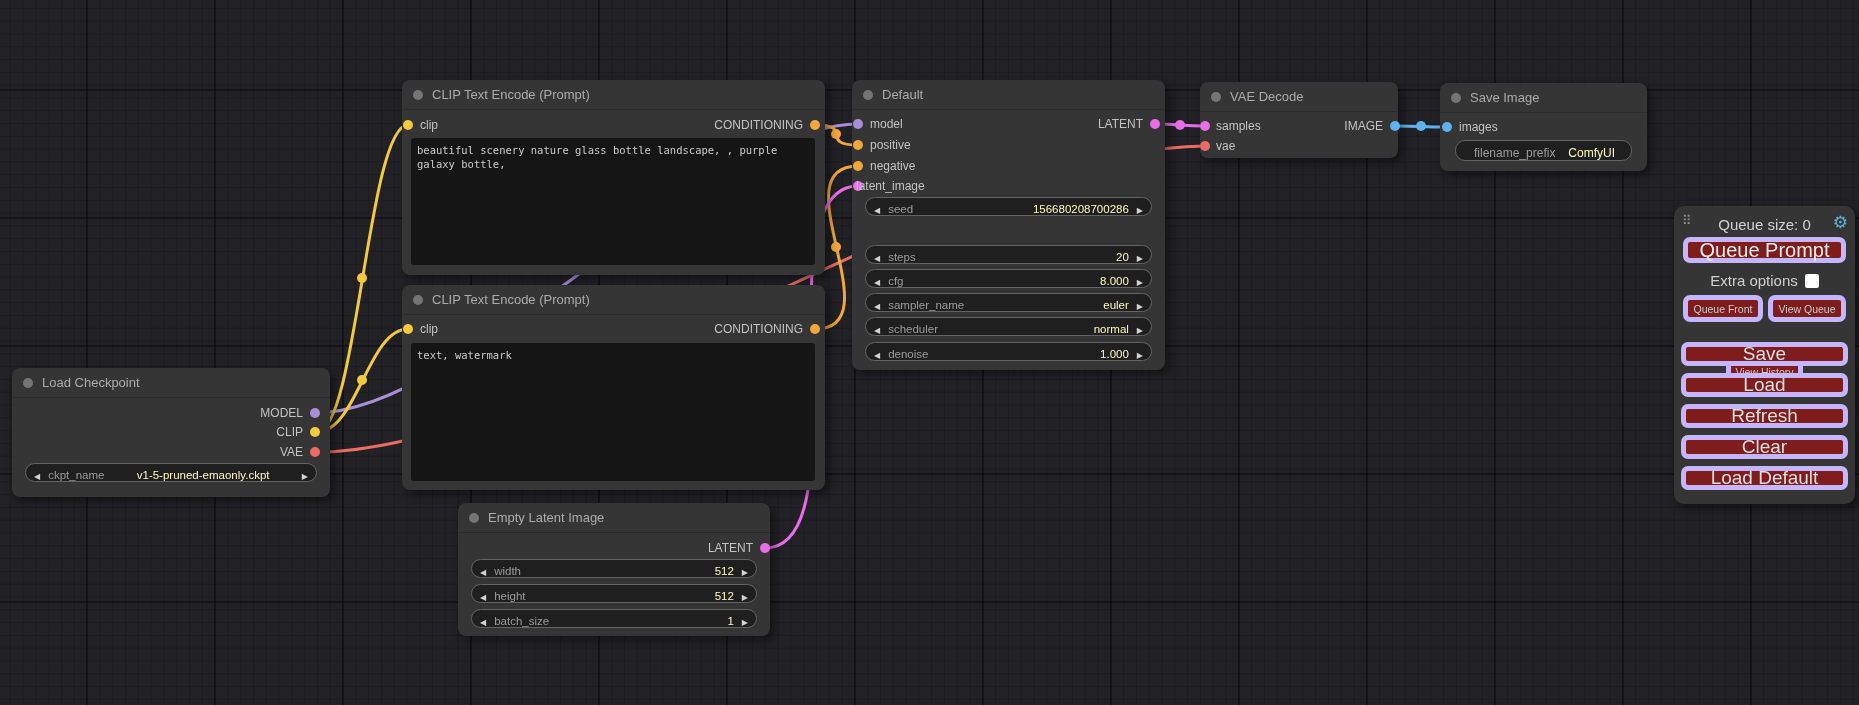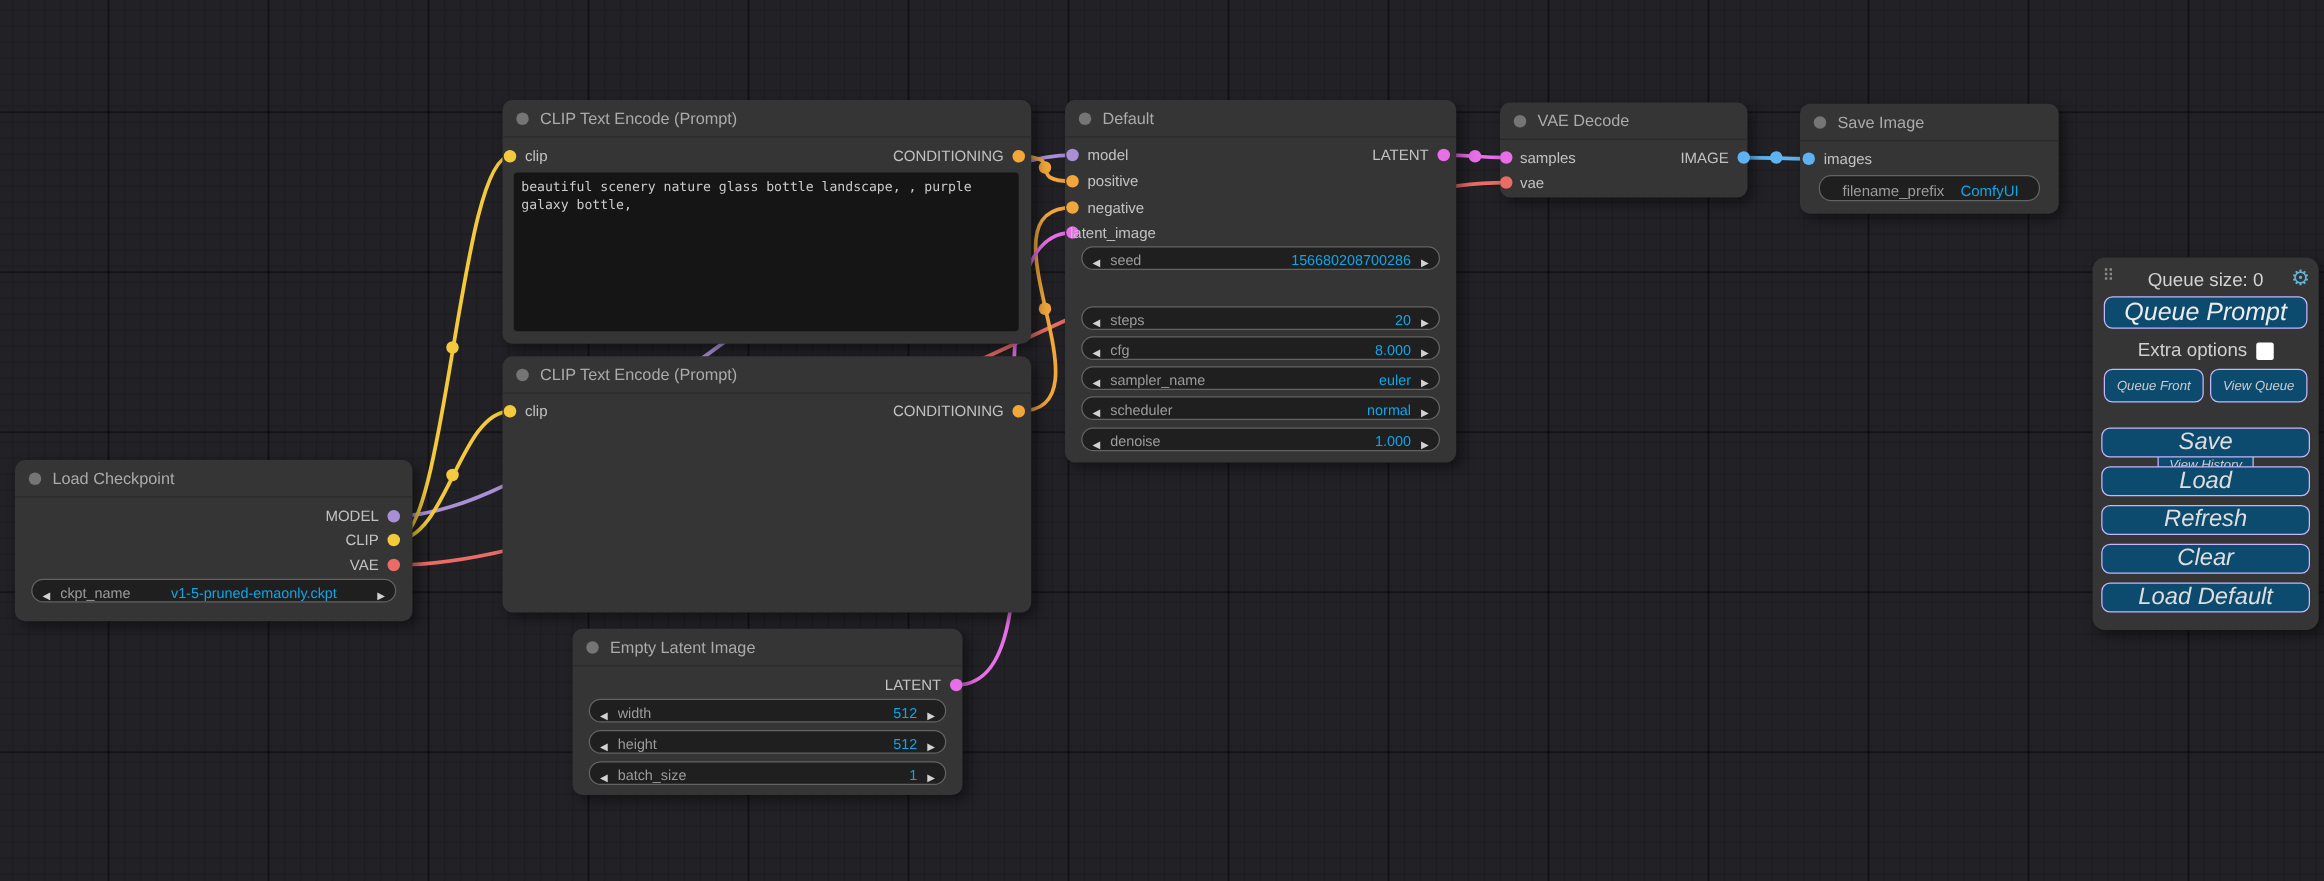--- a/index.html
+++ b/index.html
@@ -32,42 +32,42 @@
 
   .sdot{ position:absolute; width:10px; height:10px; border-radius:50%; }
   .in-label,.out-label{ position:absolute; font-size:12px; color:#c2c2c2; line-height:16px; white-space:nowrap; }
 
   .widget{
     position:absolute; height:19px; background:#1f1f1f; border:1px solid #636363;
     border-radius:10px; display:flex; align-items:flex-end; padding:0 8px; font-size:11.5px;
   }
   .warr{ color:#d2d2d2; font-size:8px; line-height:1; flex:none; }
   .wlabel{ color:#9c9c9c; margin-left:8px; white-space:nowrap; }
-  .wvalue{ color:#0ea5e9; margin-left:auto; margin-right:8px; white-space:nowrap; }
+  .wvalue{ color:#fef9c3; margin-left:auto; margin-right:8px; white-space:nowrap; }
   .wvalue.center{ flex:1; text-align:center; margin:0; }
   .toggle{ width:13px; height:13px; border-radius:50%; background:#8da4b7; margin-left:6px; margin-right:-4px; flex:none; }
 
   .ntext{
     position:absolute; background:#151515; border-radius:3px; color:#cbcbcb;
     font-family:"DejaVu Sans Mono", monospace; font-size:10.5px; line-height:14px;
     padding:5px 6px; white-space:pre-wrap; word-break:break-word;
   }
 
   
   #menu{
     position:absolute; left:1674px; top:206px; width:181px; height:298px;
     background:#353535; border-radius:10px; z-index:3;
     box-shadow:4px 4px 10px rgba(0,0,0,0.5);
   }
   .drag-handle{ position:absolute; left:8px; top:7px; color:#8a8a8a; font-size:13px; }
   .qsize{ position:absolute; left:0; right:0; top:10px; text-align:center; font-size:15px; color:#d2d2d2; }
   .gear{ position:absolute; right:7px; top:6px; font-size:17px; color:#5fb3d4; }
   .mbtn{
-    position:absolute; background:#0c4a6e; border:1px solid #c4b5fd; border-radius:7px;
-    color:#dedede; display:flex; align-items:center; justify-content:center; white-space:nowrap;font-style:italic;
+    position:absolute; background:#7f1d1d; border:5px solid #c4b5fd; border-radius:7px;
+    color:#dedede; display:flex; align-items:center; justify-content:center; white-space:nowrap;
   }
   #btn-queue-prompt{ left:9px; top:31px; width:163px; height:26px; font-size:20px; color:#ececec; }
   .extra-row{ position:absolute; left:0; right:0; top:66px; display:flex; align-items:center; justify-content:center; }
   .extra-label{ font-size:15px; color:#cfcfcf; }
   .checkbox{ width:14px; height:14px; background:#ffffff; border-radius:2px; margin-left:7px; }
   .sbtn{ height:27px; font-size:10.5px; color:#cccccc; }
   #btn-queue-front{ left:9px; top:89px; width:80px; }
   #btn-view-queue{ left:94px; top:89px; width:78px; }
   #btn-view-history{ left:52px; top:107px; width:77px;margin-top:45px; }
   .bigbtn{ left:7px; width:167px; height:24px; font-size:19px; }
@@ -133,20 +133,21 @@
 
   <div class="node" style="left:402px;top:285px;width:423px;height:205px;">
     <div class="node-header">
       <span class="hdot"></span>
       <span class="ntitle">CLIP Text Encode (Prompt)</span>
     </div>
     <span class="sdot" style="left:1px;top:39px;background:#f2ca3b;"></span>
     <span class="in-label" style="left:18px;top:36px;">clip</span>
     <span class="out-label" style="right:22px;top:36px;">CONDITIONING</span>
     <span class="sdot" style="left:408px;top:39px;background:#f3a73a;"></span>
+    <div class="ntext" style="left:9px;top:58px;width:404px;height:138px;">text, watermark</div>
   </div>
 
   <div class="node" style="left:458px;top:503px;width:312px;height:133px;">
     <div class="node-header">
       <span class="hdot"></span>
       <span class="ntitle">Empty Latent Image</span>
     </div>
     <span class="out-label" style="right:17px;top:37px;">LATENT</span>
     <span class="sdot" style="left:302px;top:40px;background:#e86fe8;"></span>
     <div class="widget" style="left:13px;top:56px;width:286px;">

